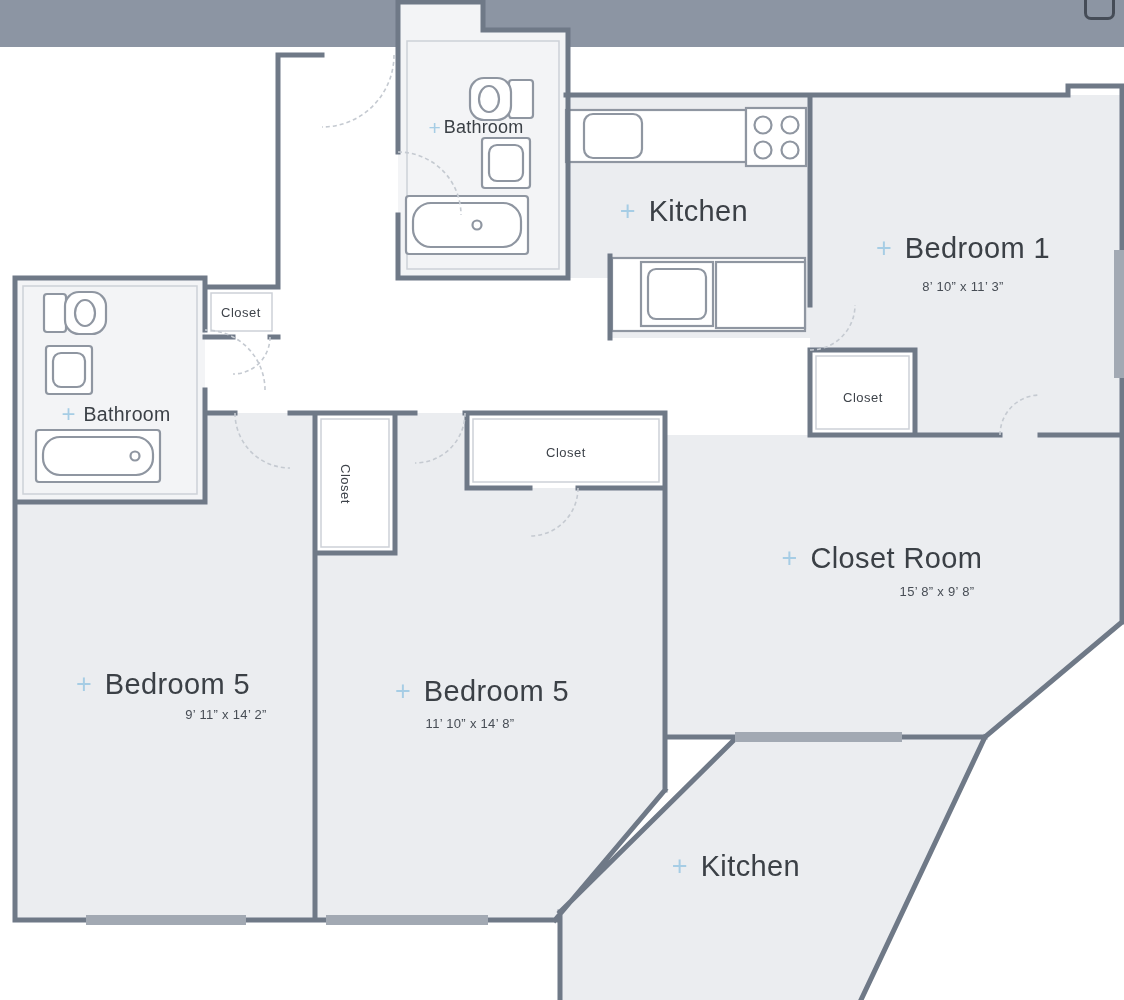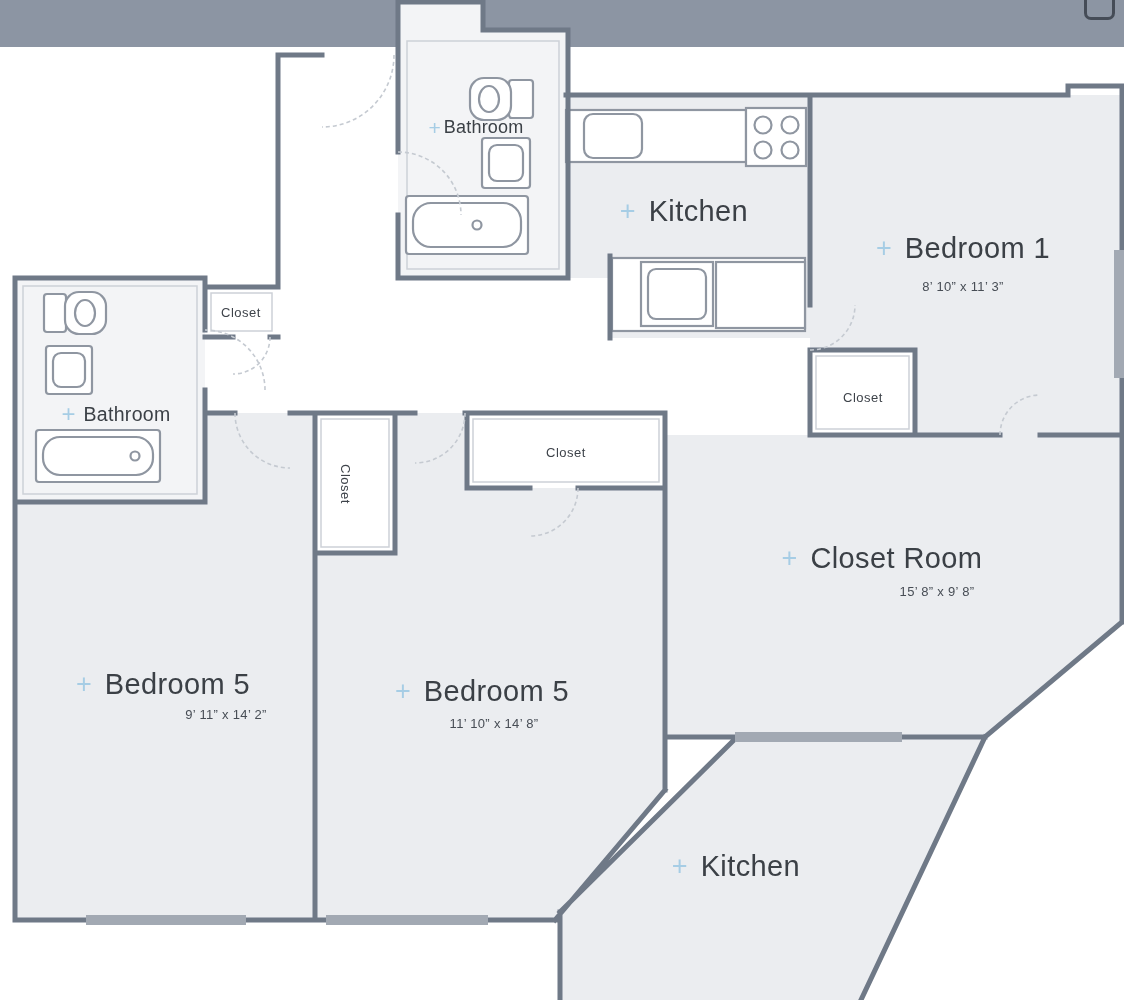--- a/index.html
+++ b/index.html
@@ -203,21 +203,21 @@
   <div class="label" style="left:163px;top:684px;">
     <span class="plus plus-lg">+</span>
     <span class="t-lg">Bedroom 5</span>
   </div>
   <div class="dims" style="left:182px;top:714px;margin-left:44px;">9’ 11” x 14’ 2”</div>
 
   <div class="label" style="left:482px;top:691px;">
     <span class="plus plus-lg">+</span>
     <span class="t-lg">Bedroom 5</span>
   </div>
-  <div class="dims" style="left:494px;top:723px;">11’ 10” x 14’ 8”</div>
+  <div class="dims" style="left:470px;top:723px;">11’ 10” x 14’ 8”</div>
 
   <div class="label" style="left:882px;top:558px;">
     <span class="plus plus-lg">+</span>
     <span class="t-lg">Closet Room</span>
   </div>
   <div class="dims" style="left:897px;top:591px;margin-left:40px;">15’ 8” x 9’ 8”</div>
 
   <div class="label" style="left:736px;top:866px;">
     <span class="plus plus-lg">+</span>
     <span class="t-lg">Kitchen</span>

